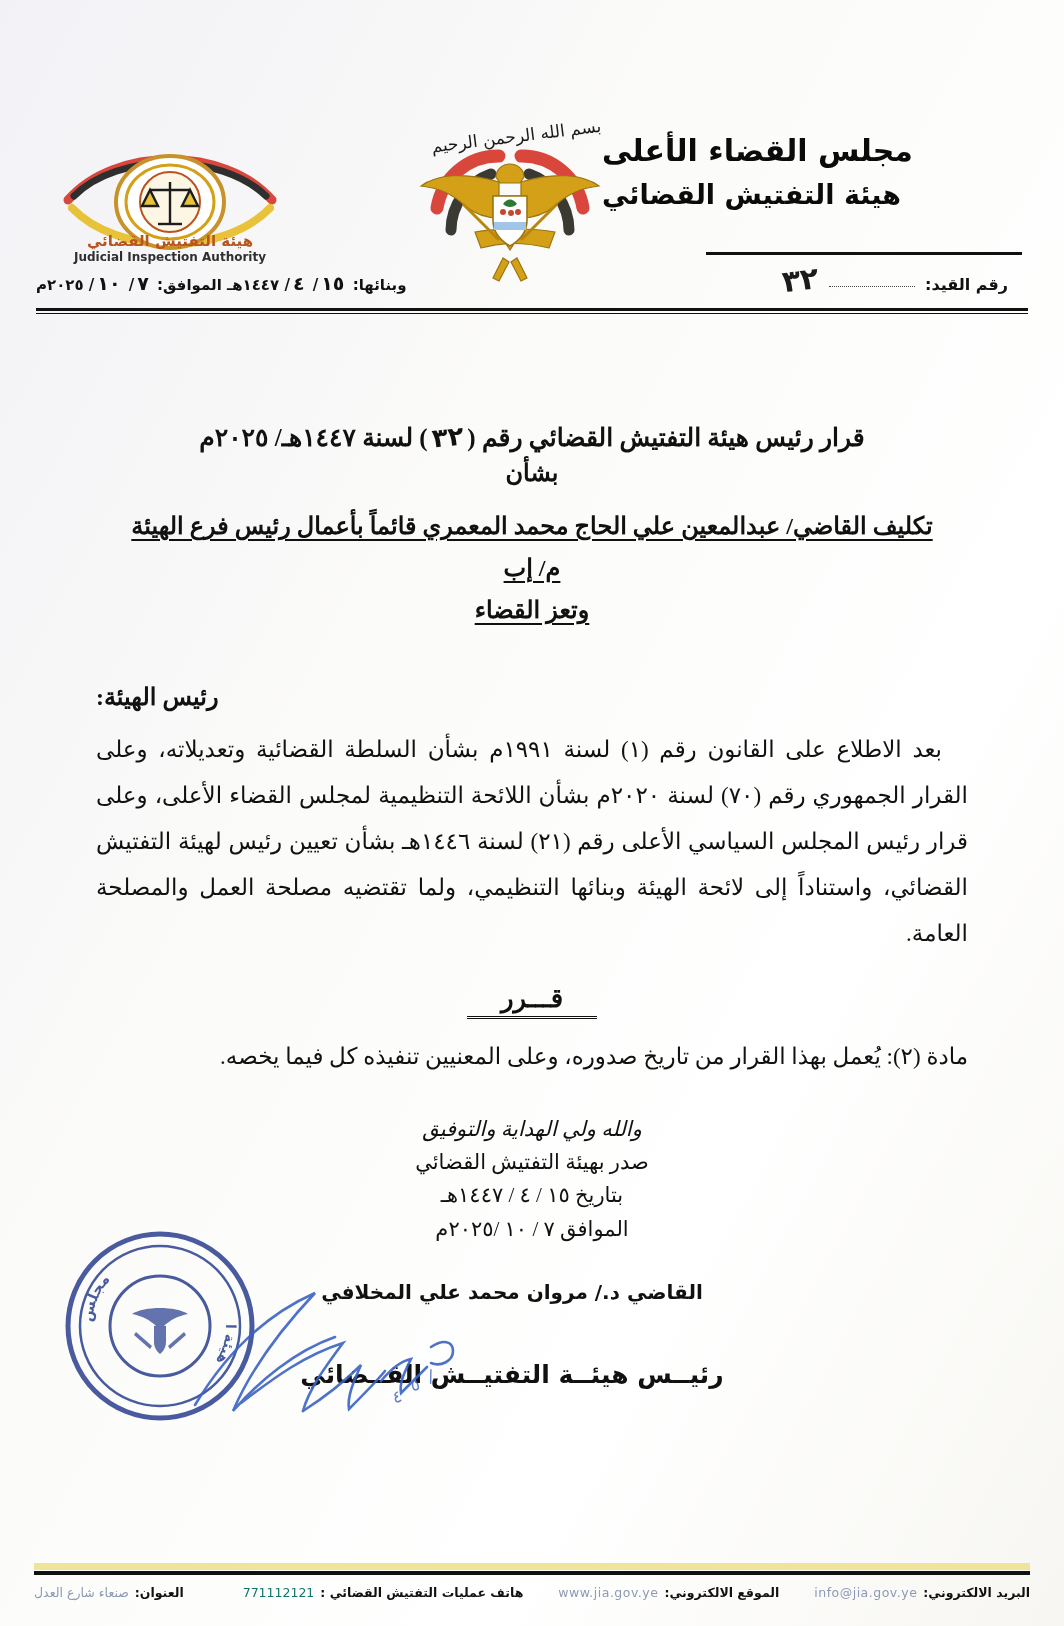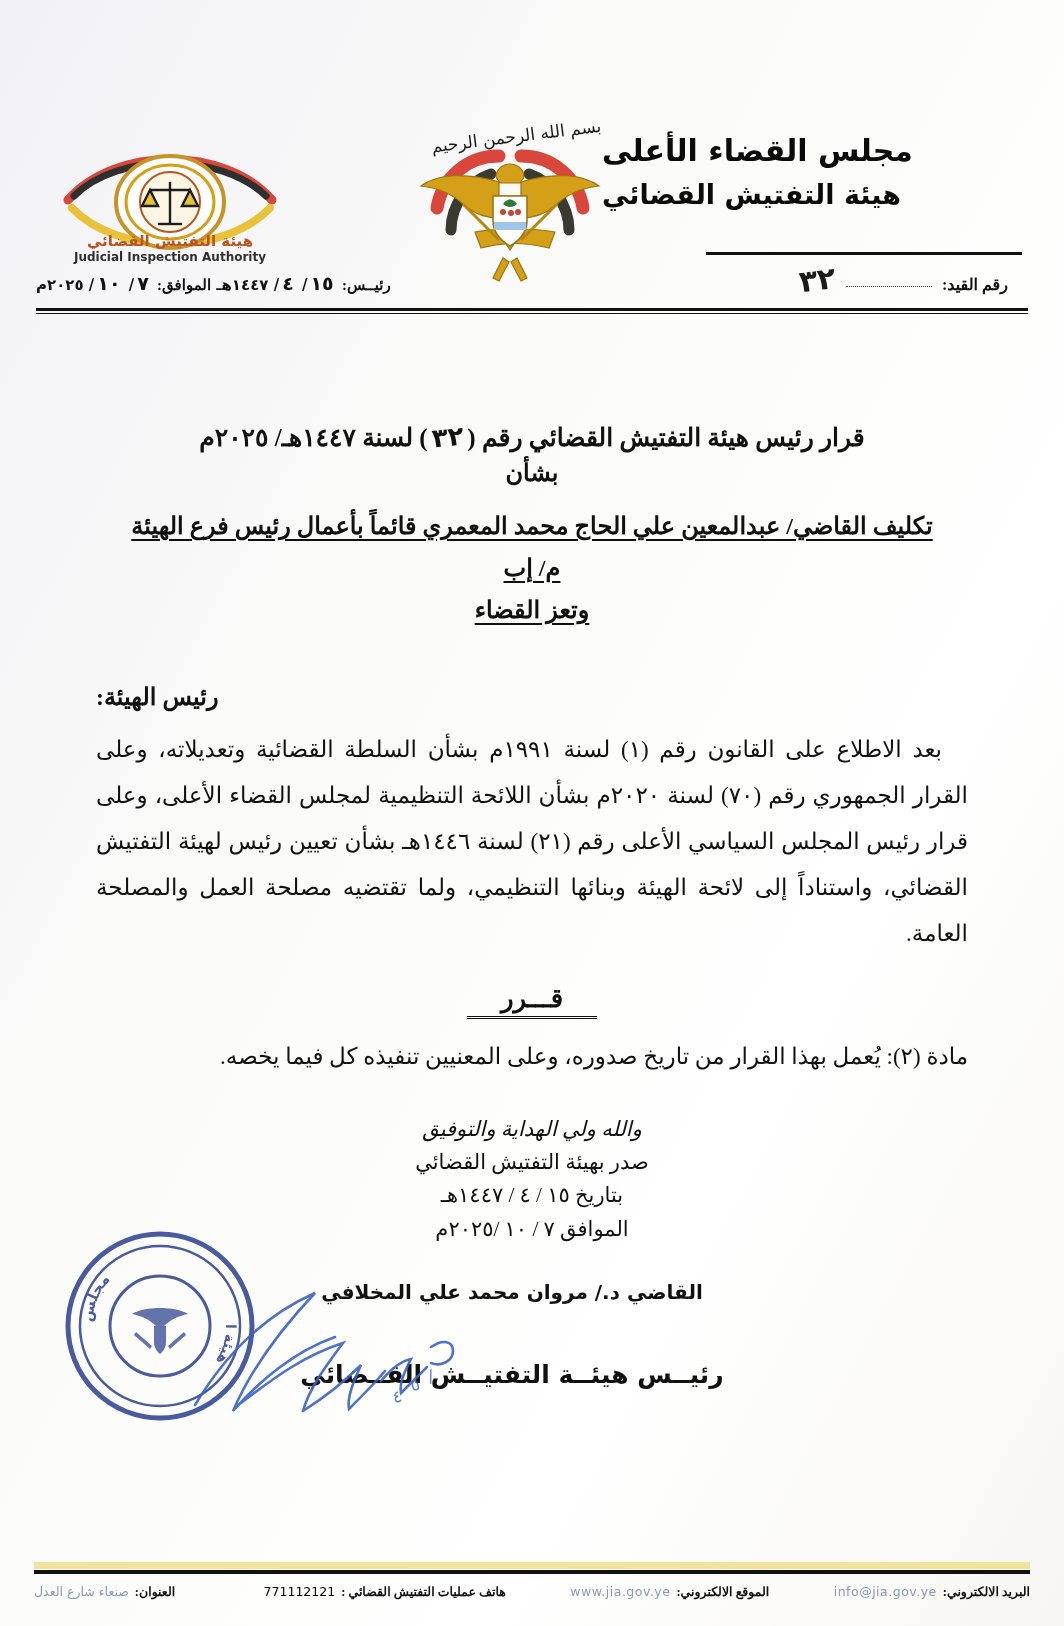--- a/index.html
+++ b/index.html
@@ -289,24 +289,24 @@
     display: flex;
     flex-direction: row-reverse;
     justify-content: space-between;
     align-items: center;
     direction: rtl;
     margin-top: 10px;
     font-family: "DejaVu Sans", sans-serif;
     font-size: 12.5px;
   }
   .f-item { display: flex; gap: 6px; align-items: baseline; white-space: nowrap; }
-  .f-label { font-weight: bold; color: #111; font-family: Liberation Serif, serif; }
+  .f-label { font-weight: bold; color: #111; }
   .f-val { color: #8c9ab4; direction: ltr; unicode-bidi: embed; letter-spacing: .5px; }
   .f-val-ar { color: #8c9ab4; letter-spacing: .5px; }
-  .f-val-faint { color: #000000; direction: ltr; unicode-bidi: embed; margin-left: 24px; }
+  .f-val-faint { color: #0f766e; direction: ltr; unicode-bidi: embed; margin-left: 24px; }
 </style>
 </head>
 <body>
 
 <div class="page">
   <div class="layer">
 
     <div class="header">
 
       <div class="logo-jia">
@@ -362,21 +362,21 @@
       </div>
       <div class="org-rule"></div>
 
       <div class="reg-no">
         <span class="f-label">رقم القيد:</span>
         <span class="reg-dotline"></span>
         <span class="hand">٣٢</span>
       </div>
 
       <div class="date-line">
-        <span class="f-label">رئيــس:</span>
+        <span class="f-label">وبنائها:</span>
         <span class="big">١٥</span>/
         <span class="big">٤</span>/
         <span>١٤٤٧هـ</span>
         <span class="f-label">الموافق:</span>
         <span class="big">٧</span>/
         <span class="big">١٠</span>/
         <span>٢٠٢٥م</span>
       </div>
 
       <div class="header-rule"></div>

